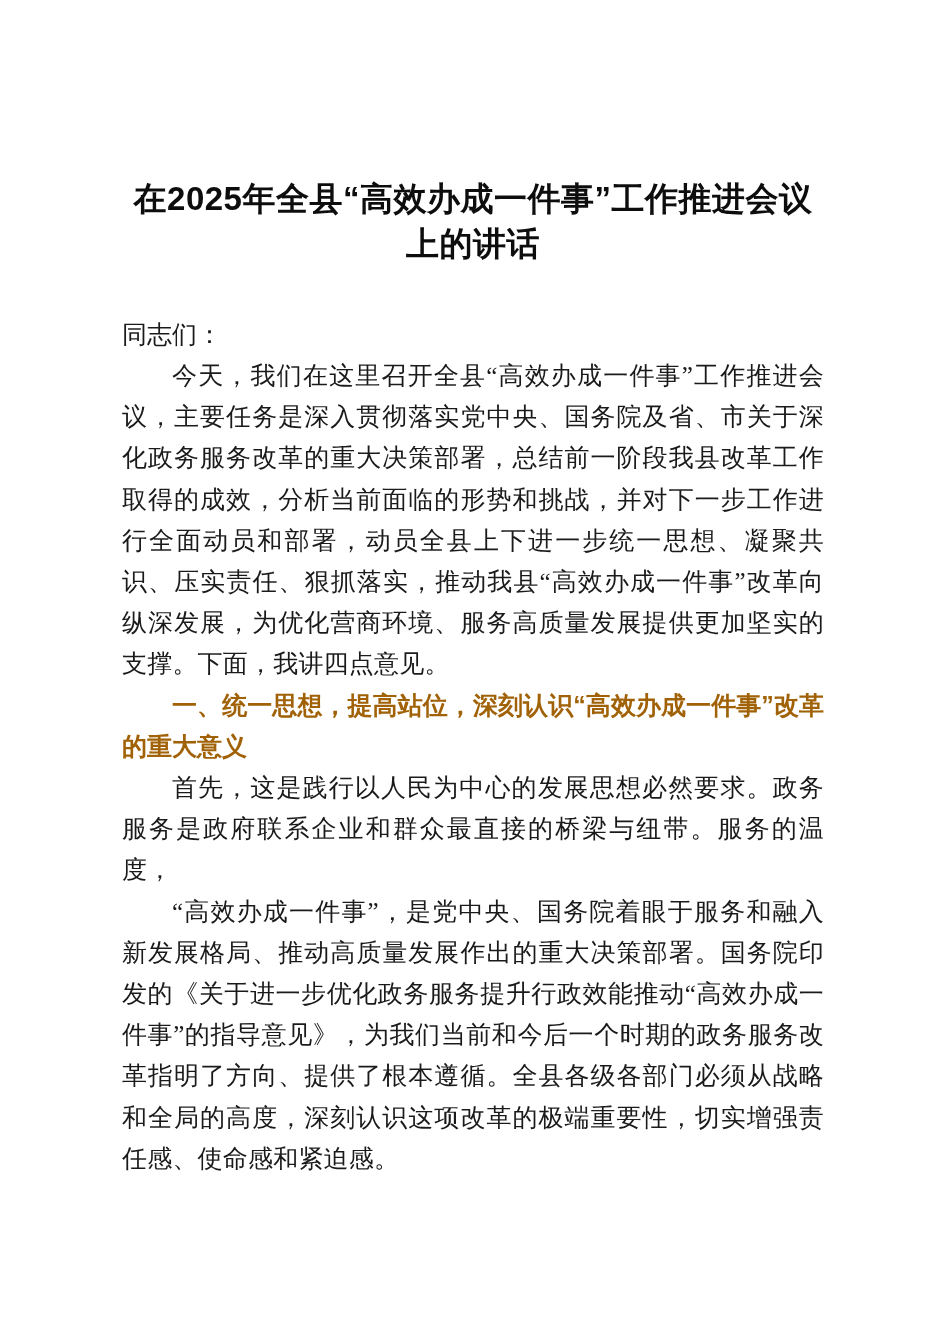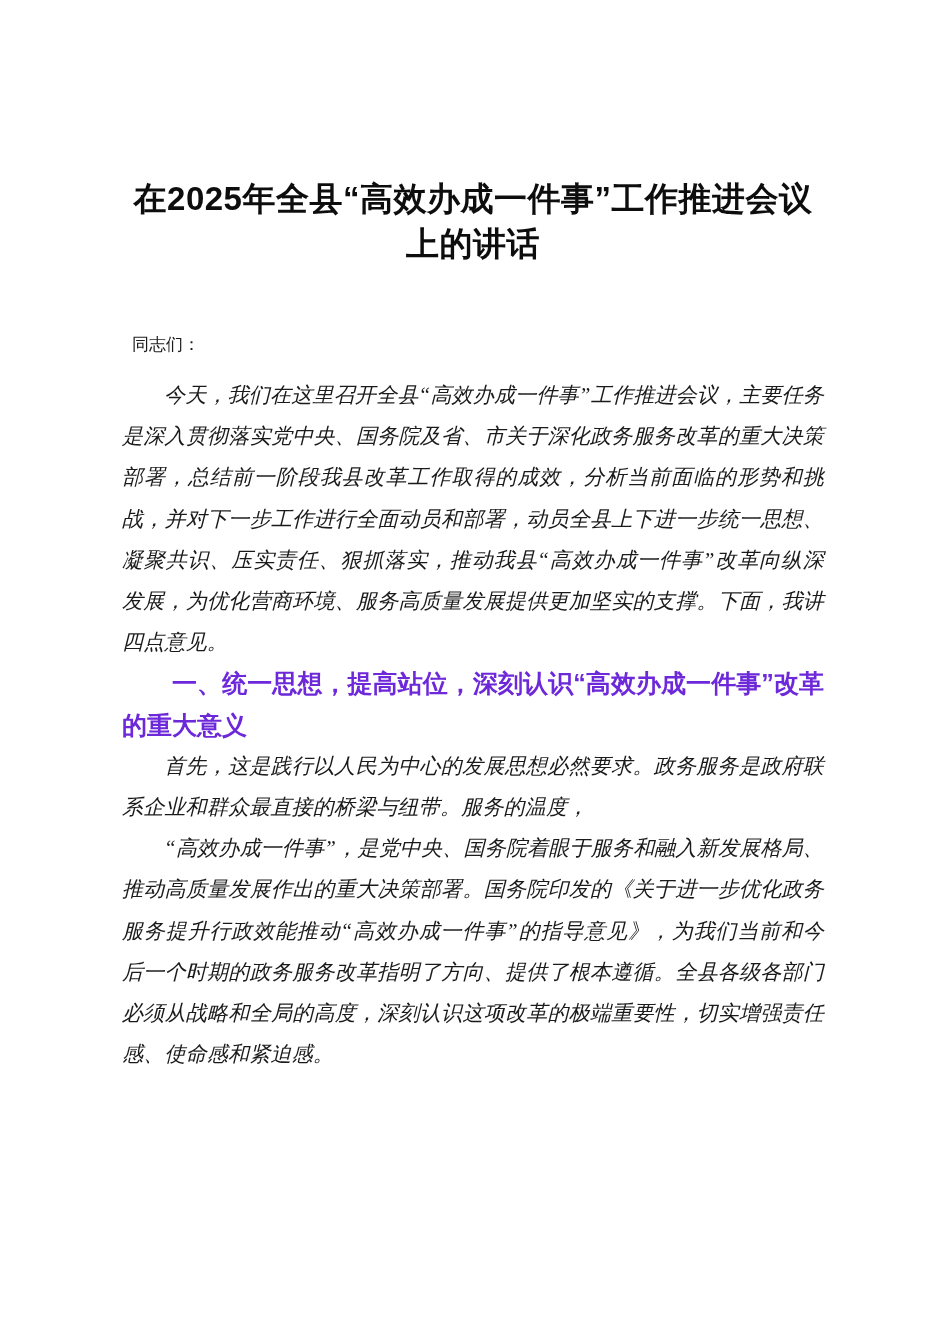--- a/index.html
+++ b/index.html
@@ -28,46 +28,45 @@
     line-height: 45px;
     color: #0d0d0d;
     text-align: center;
     margin: 0;
     padding-top: 176px;
     letter-spacing: 0.5px;
     -webkit-font-smoothing: antialiased;
   }
   .salutation {
     font-family: Liberation Sans, sans-serif;
-    font-size: 17px;
+    font-size: 25px;
     line-height: 41px;
     color: #1a1a1a;
-    margin: 10px;
+    margin: 0;
     padding-top: 48px;
     text-align: justify;
     text-align-last: left;
   }
   .body-para {
     font-family: "Liberation Serif", "DejaVu Serif", serif;
-    font-size: 21px;
+    font-size: 25px;
     line-height: 41.2px;
     color: #1a1a1a;
     margin: 0;
     text-indent: 2em;
     text-align: justify;
     text-align-last: left;
     letter-spacing: 0.2px;
-    font-style: italic;
   }
   .section-heading {
     font-family: "Liberation Sans", "DejaVu Sans", sans-serif;
     font-weight: 700;
     font-size: 25px;
     line-height: 41.2px;
-    color: #6d28d9;
+    color: #a16207;
     margin: 0;
     text-indent: 2em;
     text-align: justify;
     text-align-last: left;
   }
 </style>
 </head>
 <body>
 
 <div class="page">

